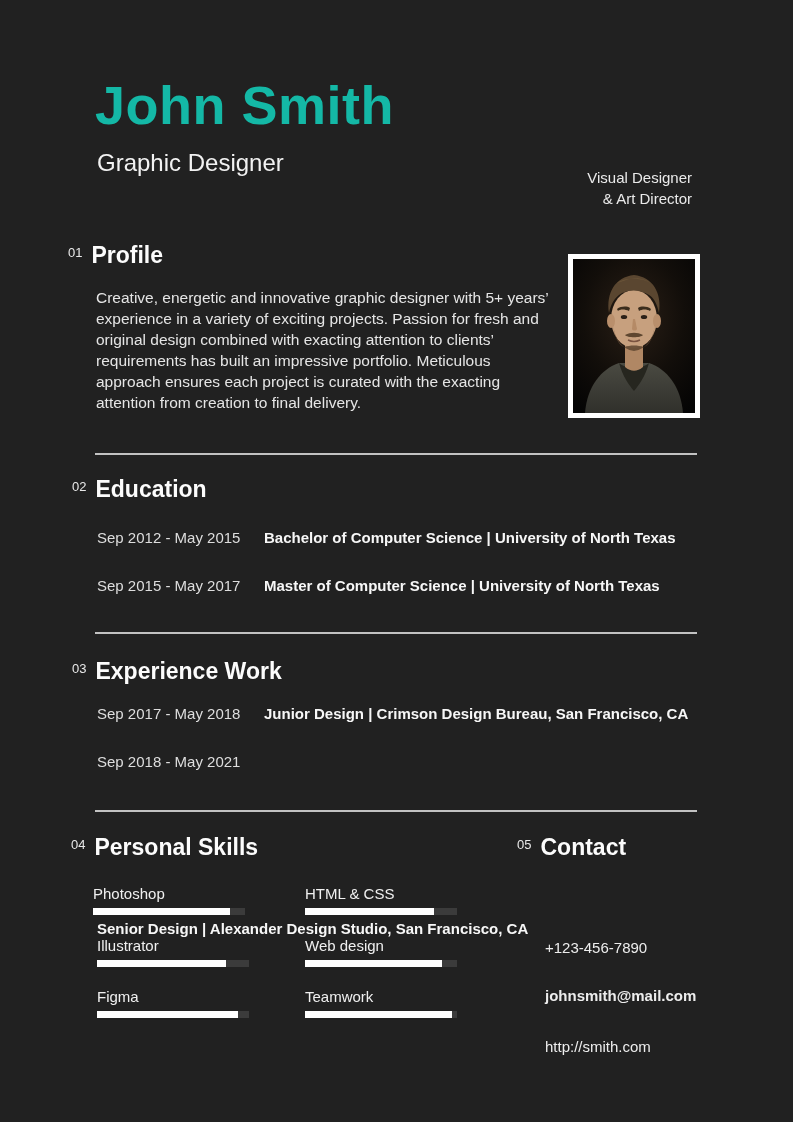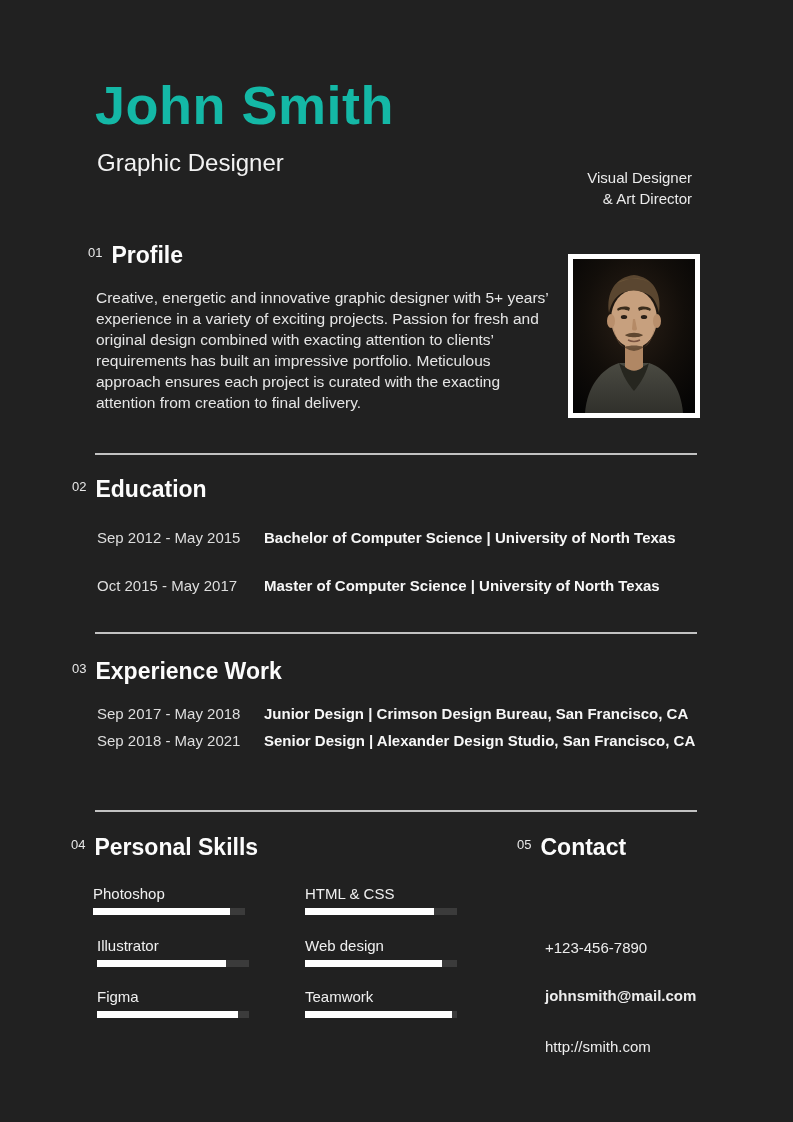--- a/index.html
+++ b/index.html
@@ -25,21 +25,21 @@
   }
   .tagline {
     position: absolute; right: 101px; top: 167px;
     text-align: right; font-size: 15px; line-height: 21px; color: #eaeaea;
   }
 
   
   .section-head { position: absolute; display: flex; align-items: flex-start; gap: 9px; }
   .section-num { font-size: 13px; line-height: 1; margin-top: 2px; color: #e8e8e8; }
   .section-title { font-size: 23px; font-weight: bold; line-height: 1; margin: 0; color: #fcfcfc; }
-  #profile-head    { left: 88px;  top: 244px; }
+  #profile-head    { left: 68px;  top: 244px; }
   #education-head  { left: 72px;  top: 478px; justify-content: flex-end; }
   #experience-head { left: 72px;  top: 660px; }
   #skills-head     { left: 71px;  top: 836px; }
   #contact-head    { left: 517px; top: 836px; }
 
   
   .profile-body {
     position: absolute; left: 96px; top: 287px; width: 462px;
     margin: 0; font-size: 15.5px; line-height: 21px; color: #e5e5e5;
   }
@@ -58,21 +58,21 @@
   #divider-2 { top: 632px; }
   #divider-3 { top: 810px; }
 
   
   .row { position: absolute; left: 97px; display: flex; font-size: 15px; line-height: 18px; }
   .row .dates { width: 167px; flex: 0 0 167px; color: #dedede; }
   .row .desc  { font-weight: bold; color: #f7f7f7; white-space: nowrap; }
   #edu-row-0 { top: 529px; }
   #edu-row-1 { top: 577px; }
   #exp-row-0 { top: 705px; }
-  #exp-row-1 { top: 732px; }
+  #exp-row-1 { top: 753px; flex-direction: column; }
 
   
   .skill { position: absolute; width: 152px; }
   .skill-name { font-size: 15px; line-height: 16px; color: #f0f0f0; }
   .bar { margin-top: 6px; height: 7px; background: #3b3b3b; position: relative; }
   .fill { position: absolute; left: 0; top: 0; bottom: 0; background: #ffffff; }
   #skill-0 { left: 93px;  top: 886px; }
   #skill-1 { left: 97px;  top: 938px; }
   #skill-2 { left: 97px;  top: 989px; }
   #skill-3 { left: 305px; top: 886px; }
@@ -150,21 +150,21 @@
 
   <div class="section-head" id="education-head">
     <span class="section-num">02</span>
     <h2 class="section-title">Education</h2>
   </div>
   <div class="row" id="edu-row-0">
     <span class="dates">Sep 2012 - May 2015</span>
     <span class="desc">Bachelor of Computer Science | University of North Texas</span>
   </div>
   <div class="row" id="edu-row-1">
-    <span class="dates">Oct 2015 - May 2017</span>
+    <span class="dates">Sep 2015 - May 2017</span>
     <span class="desc">Master of Computer Science | University of North Texas</span>
   </div>
 
   <div class="divider" id="divider-2"></div>
 
   <div class="section-head" id="experience-head">
     <span class="section-num">03</span>
     <h2 class="section-title">Experience Work</h2>
   </div>
   <div class="row" id="exp-row-0">

